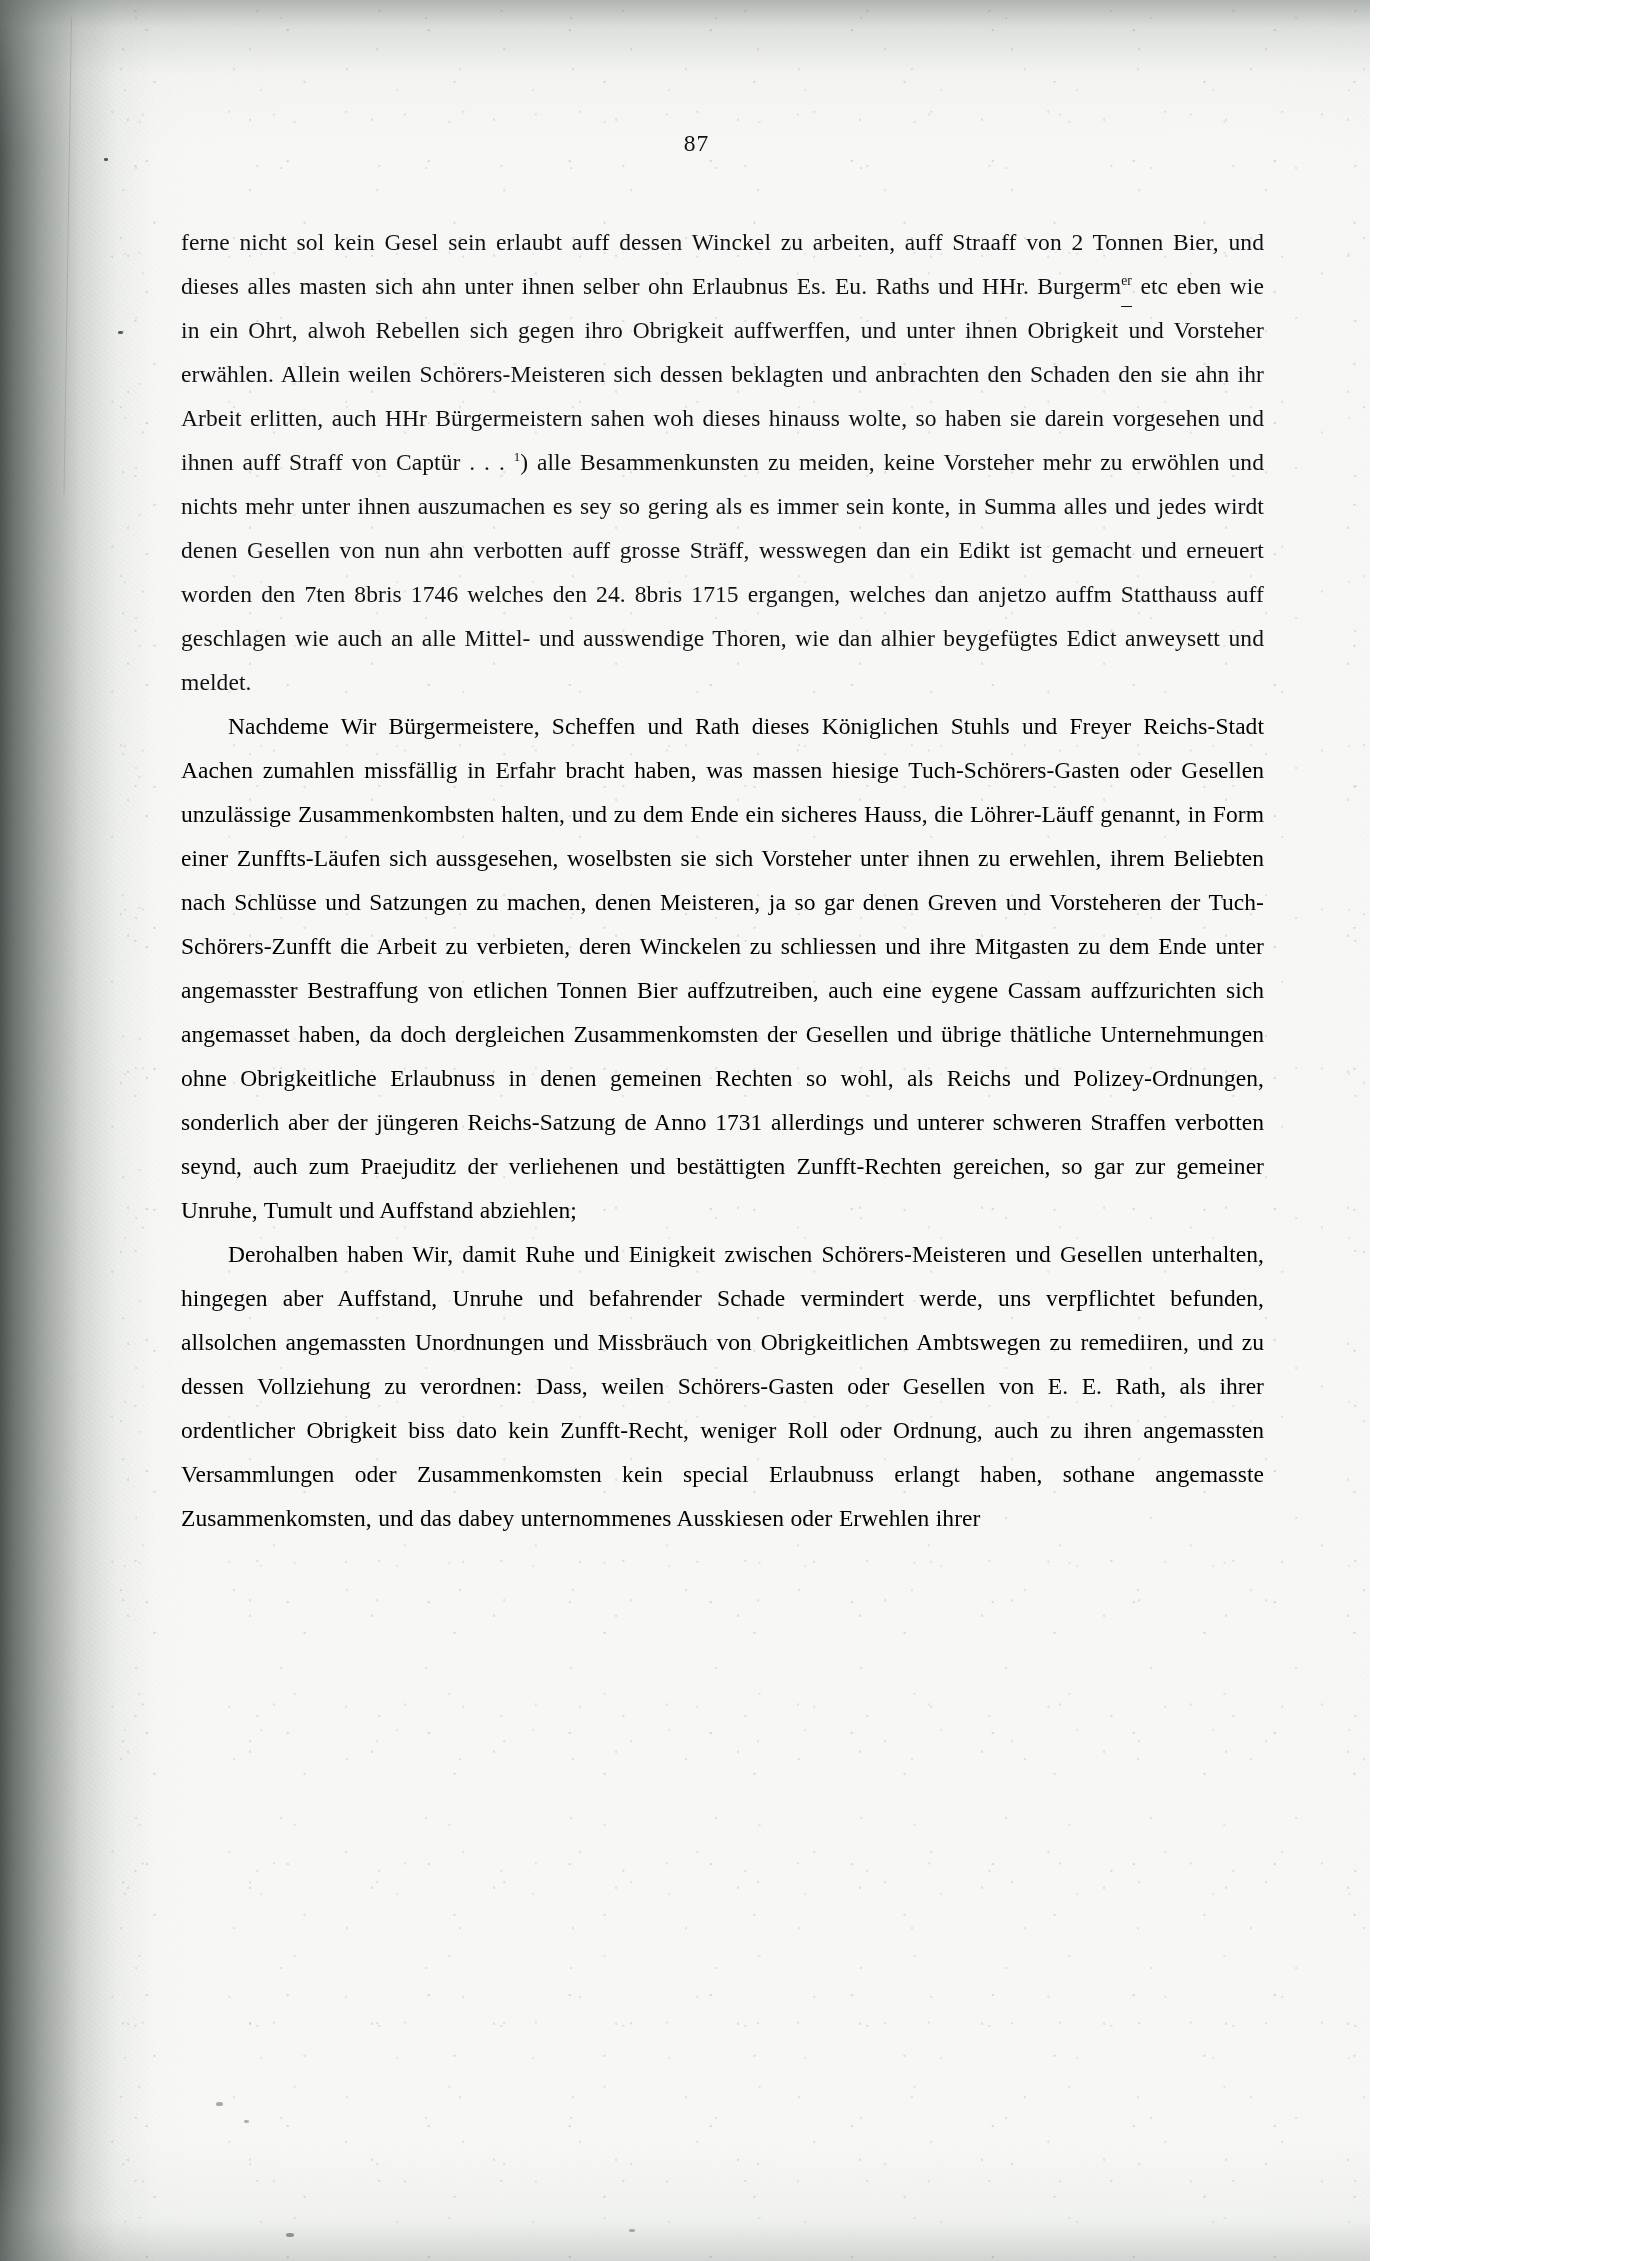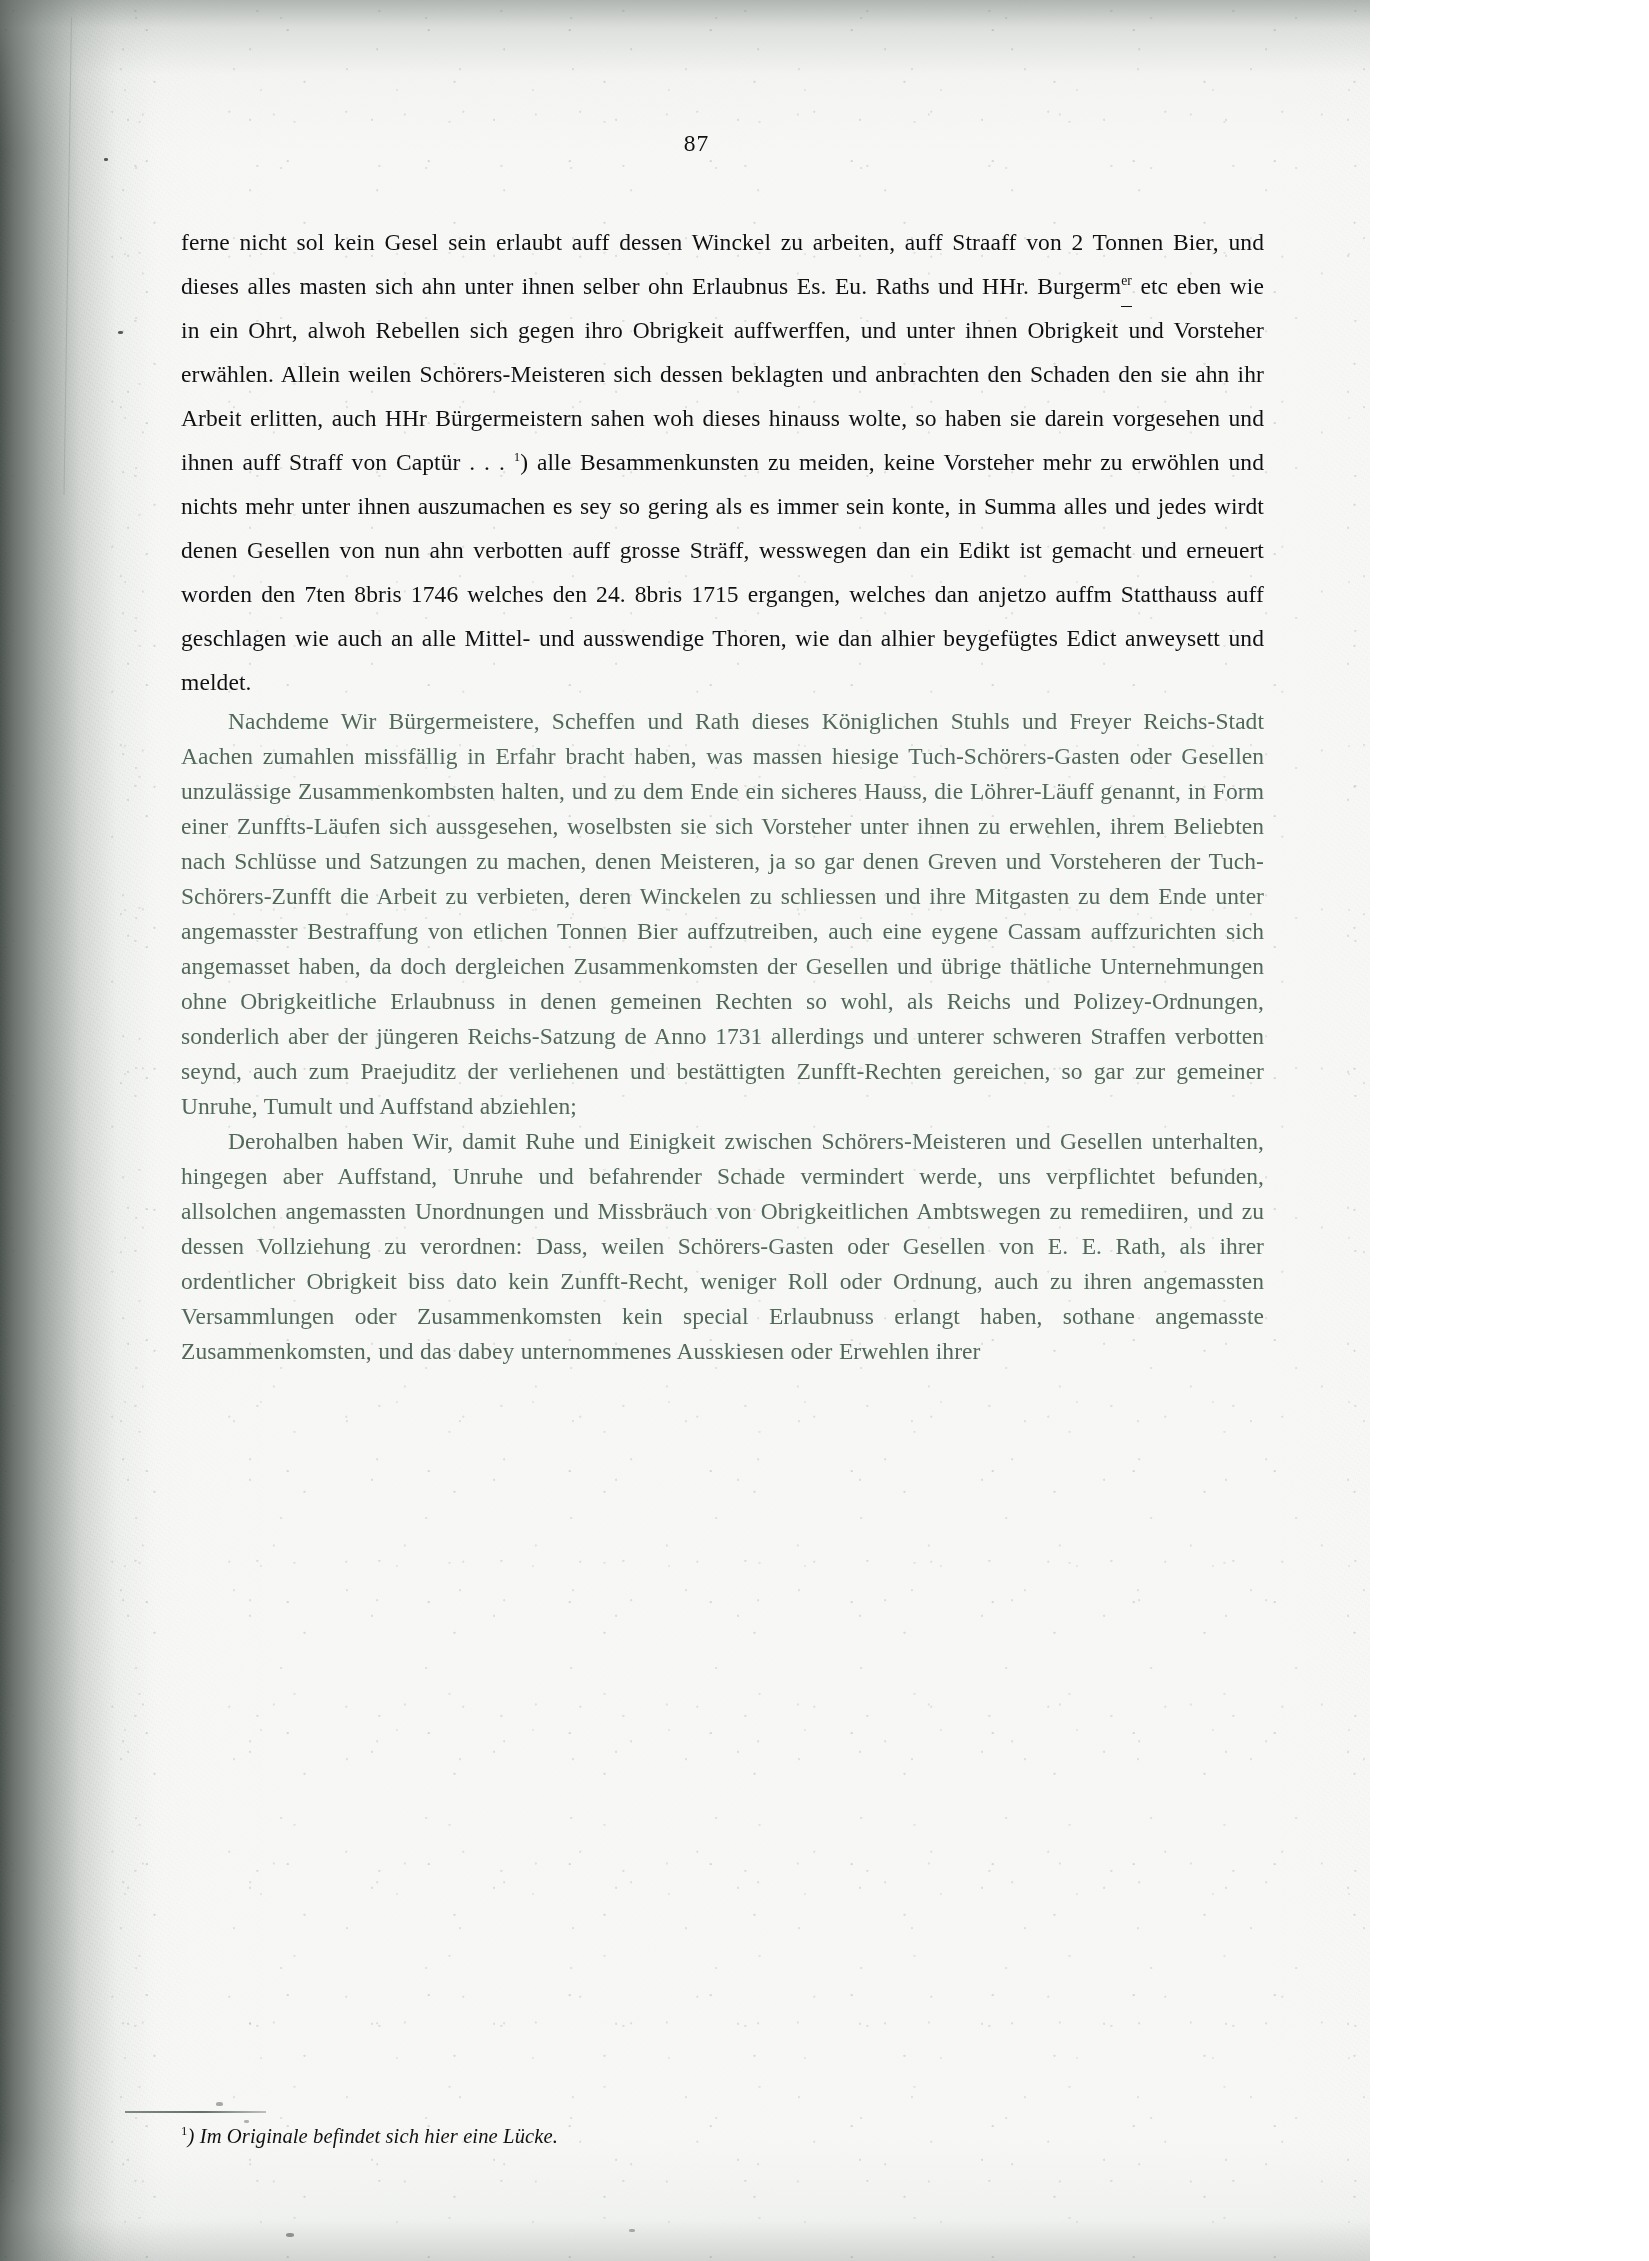--- a/index.html
+++ b/index.html
@@ -197,24 +197,24 @@
 
   
   .para-loose {
     line-height: 44px;
     letter-spacing: 0.1px;
     word-spacing: 1.4px;
   }
 
   
   .para-tight {
-    line-height: 35px;
+    line-height: 44px;
     letter-spacing: 0.05px;
     word-spacing: 0.5px;
-    color: #15803d;
+    color: #000000;
     font-weight: 500;
   }
 
   .para-tight.indented,
   .para-loose.indented {
     text-indent: 47px;
   }
 
   
   p::after {
@@ -302,19 +302,15 @@
   <div class="textblock ink-soft">
 
     <p class="para-loose no-stretch"><span>ferne nicht sol kein Gesel sein erlaubt auff dessen Winckel zu arbeiten, auff Straaff von 2 Tonnen Bier, und dieses alles masten sich ahn unter ihnen selber ohn Erlaubnus Es. Eu. Raths und HHr. Burgerm</span><span class="sup-abbrev">er</span><span> etc eben wie in ein Ohrt, alwoh Rebellen sich gegen ihro Obrigkeit auffwerffen, und unter ihnen Obrigkeit und Vorsteher erwählen. Allein weilen Schörers-Meisteren sich dessen beklagten und anbrachten den Schaden den sie ahn ihr Arbeit erlitten, auch HHr Bürgermeistern sahen woh dieses hinauss wolte, so haben sie darein vorgesehen und ihnen auff Straff von Captür . . . </span><sup class="fn">1</sup><span>) alle Besammenkunsten zu meiden, keine Vorsteher mehr zu erwöhlen und nichts mehr unter ihnen auszumachen es sey so gering als es immer sein konte, in Summa alles und jedes wirdt denen Gesellen von nun ahn verbotten auff grosse Sträff, wesswegen dan ein Edikt ist gemacht und erneuert worden den 7ten 8bris 1746 welches den 24. 8bris 1715 ergangen, welches dan anjetzo auffm Statthauss auff geschlagen wie auch an alle Mittel- und ausswendige Thoren, wie dan alhier beygefügtes Edict anweysett und meldet.</span></p>
 
     <p class="para-tight indented no-stretch">Nachdeme Wir Bürgermeistere, Scheffen und Rath dieses Königlichen Stuhls und Freyer Reichs-Stadt Aachen zumahlen missfällig in Erfahr bracht haben, was massen hiesige Tuch-Schörers-Gasten oder Gesellen unzulässige Zusammenkombsten halten, und zu dem Ende ein sicheres Hauss, die Löhrer-Läuff genannt, in Form einer Zunffts-Läufen sich aussgesehen, woselbsten sie sich Vorsteher unter ihnen zu erwehlen, ihrem Beliebten nach Schlüsse und Satzungen zu machen, denen Meisteren, ja so gar denen Greven und Vorsteheren der Tuch-Schörers-Zunfft die Arbeit zu verbieten, deren Winckelen zu schliessen und ihre Mitgasten zu dem Ende unter angemasster Bestraffung von etlichen Tonnen Bier auffzutreiben, auch eine eygene Cassam auffzurichten sich angemasset haben, da doch dergleichen Zusammenkomsten der Gesellen und übrige thätliche Unternehmungen ohne Obrigkeitliche Erlaubnuss in denen gemeinen Rechten so wohl, als Reichs und Polizey-Ordnungen, sonderlich aber der jüngeren Reichs-Satzung de Anno 1731 allerdings und unterer schweren Straffen verbotten seynd, auch zum Praejuditz der verliehenen und bestättigten Zunfft-Rechten gereichen, so gar zur gemeiner Unruhe, Tumult und Auffstand abziehlen;</p>
 
     <p class="para-tight indented no-stretch">Derohalben haben Wir, damit Ruhe und Einigkeit zwischen Schörers-Meisteren und Gesellen unterhalten, hingegen aber Auffstand, Unruhe und befahrender Schade vermindert werde, uns verpflichtet befunden, allsolchen angemassten Unordnungen und Missbräuch von Obrigkeitlichen Ambtswegen zu remediiren, und zu dessen Vollziehung zu verordnen: Dass, weilen Schörers-Gasten oder Gesellen von E. E. Rath, als ihrer ordentlicher Obrigkeit biss dato kein Zunfft-Recht, weniger Roll oder Ordnung, auch zu ihren angemassten Versammlungen oder Zusammenkomsten kein special Erlaubnuss erlangt haben, sothane angemasste Zusammenkomsten, und das dabey unternommenes Ausskiesen oder Erwehlen ihrer</p>
 
   </div>
 
-  <div class="footnote-wrap">
-    <div class="footnote-rule"></div>
-    <div class="footnote-text ink-soft"><span class="fnmark">1</span><span>) Im Originale befindet sich hier eine Lücke.</span></div>
-  </div>
 
 </div>
 
 
 </body></html>

